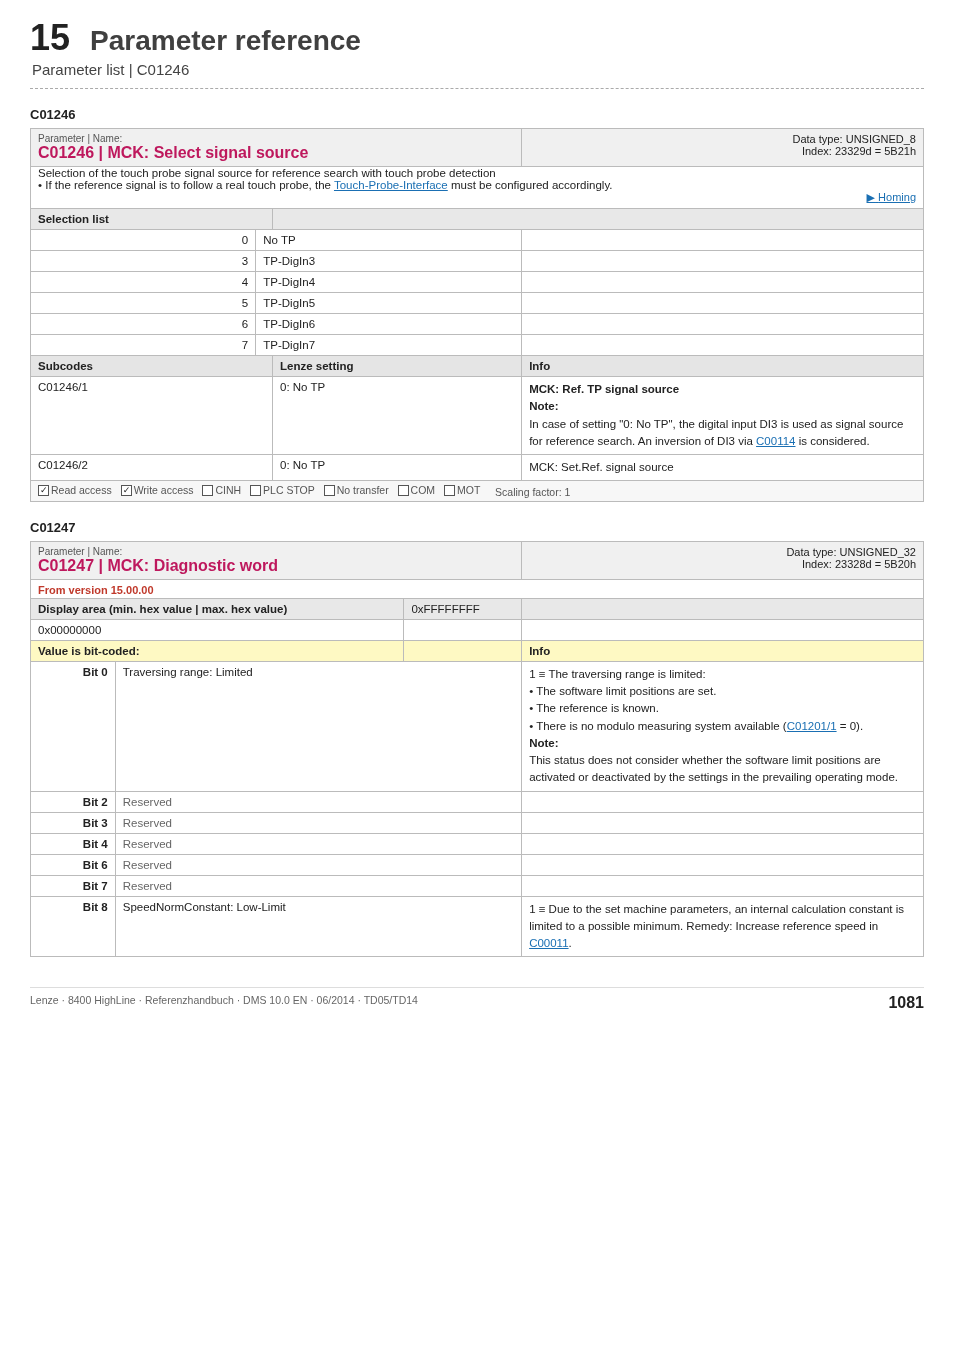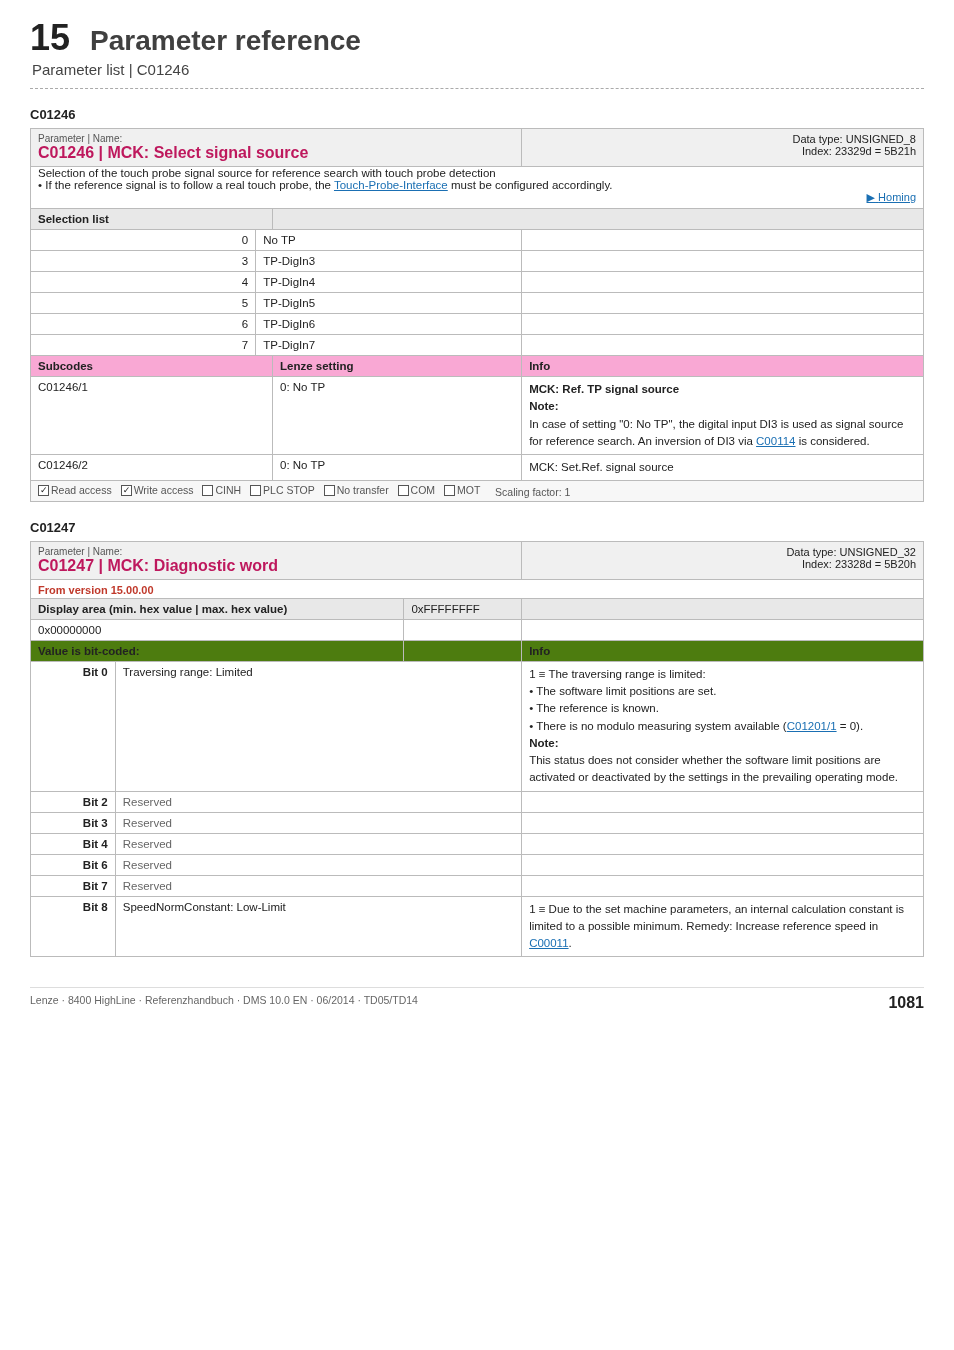--- a/index.html
+++ b/index.html
@@ -91,21 +91,21 @@
     }
     .homing-arrow {
       color: #1a6fb3;
     }
     .selection-list-header {
       background: #e8e8e8;
       font-weight: bold;
       font-size: 11.5px;
     }
     .subcodes-header {
-      background: #f9a8d4;
+      background: #e5e5e5;
       font-weight: bold;
     }
     .info-cell {
       color: #222;
       font-size: 11.5px;
       line-height: 1.5;
     }
     .footer-row td {
       background: #f7f7f7;
       font-size: 10.5px;
@@ -125,21 +125,21 @@
       padding: 4px 7px;
       vertical-align: top;
     }
     .diag-header-row {
       background: #f0f0f0;
     }
     .display-area-row {
       background: #e8e8e8;
     }
     .value-bit-coded-row {
-      background: #4d7c0f;
+      background: #fef9c3;
     }
     .bit-label {
       font-weight: bold;
       text-align: right;
       white-space: nowrap;
     }
     .bit-desc {
       color: #666;
     }
     .page-footer {

